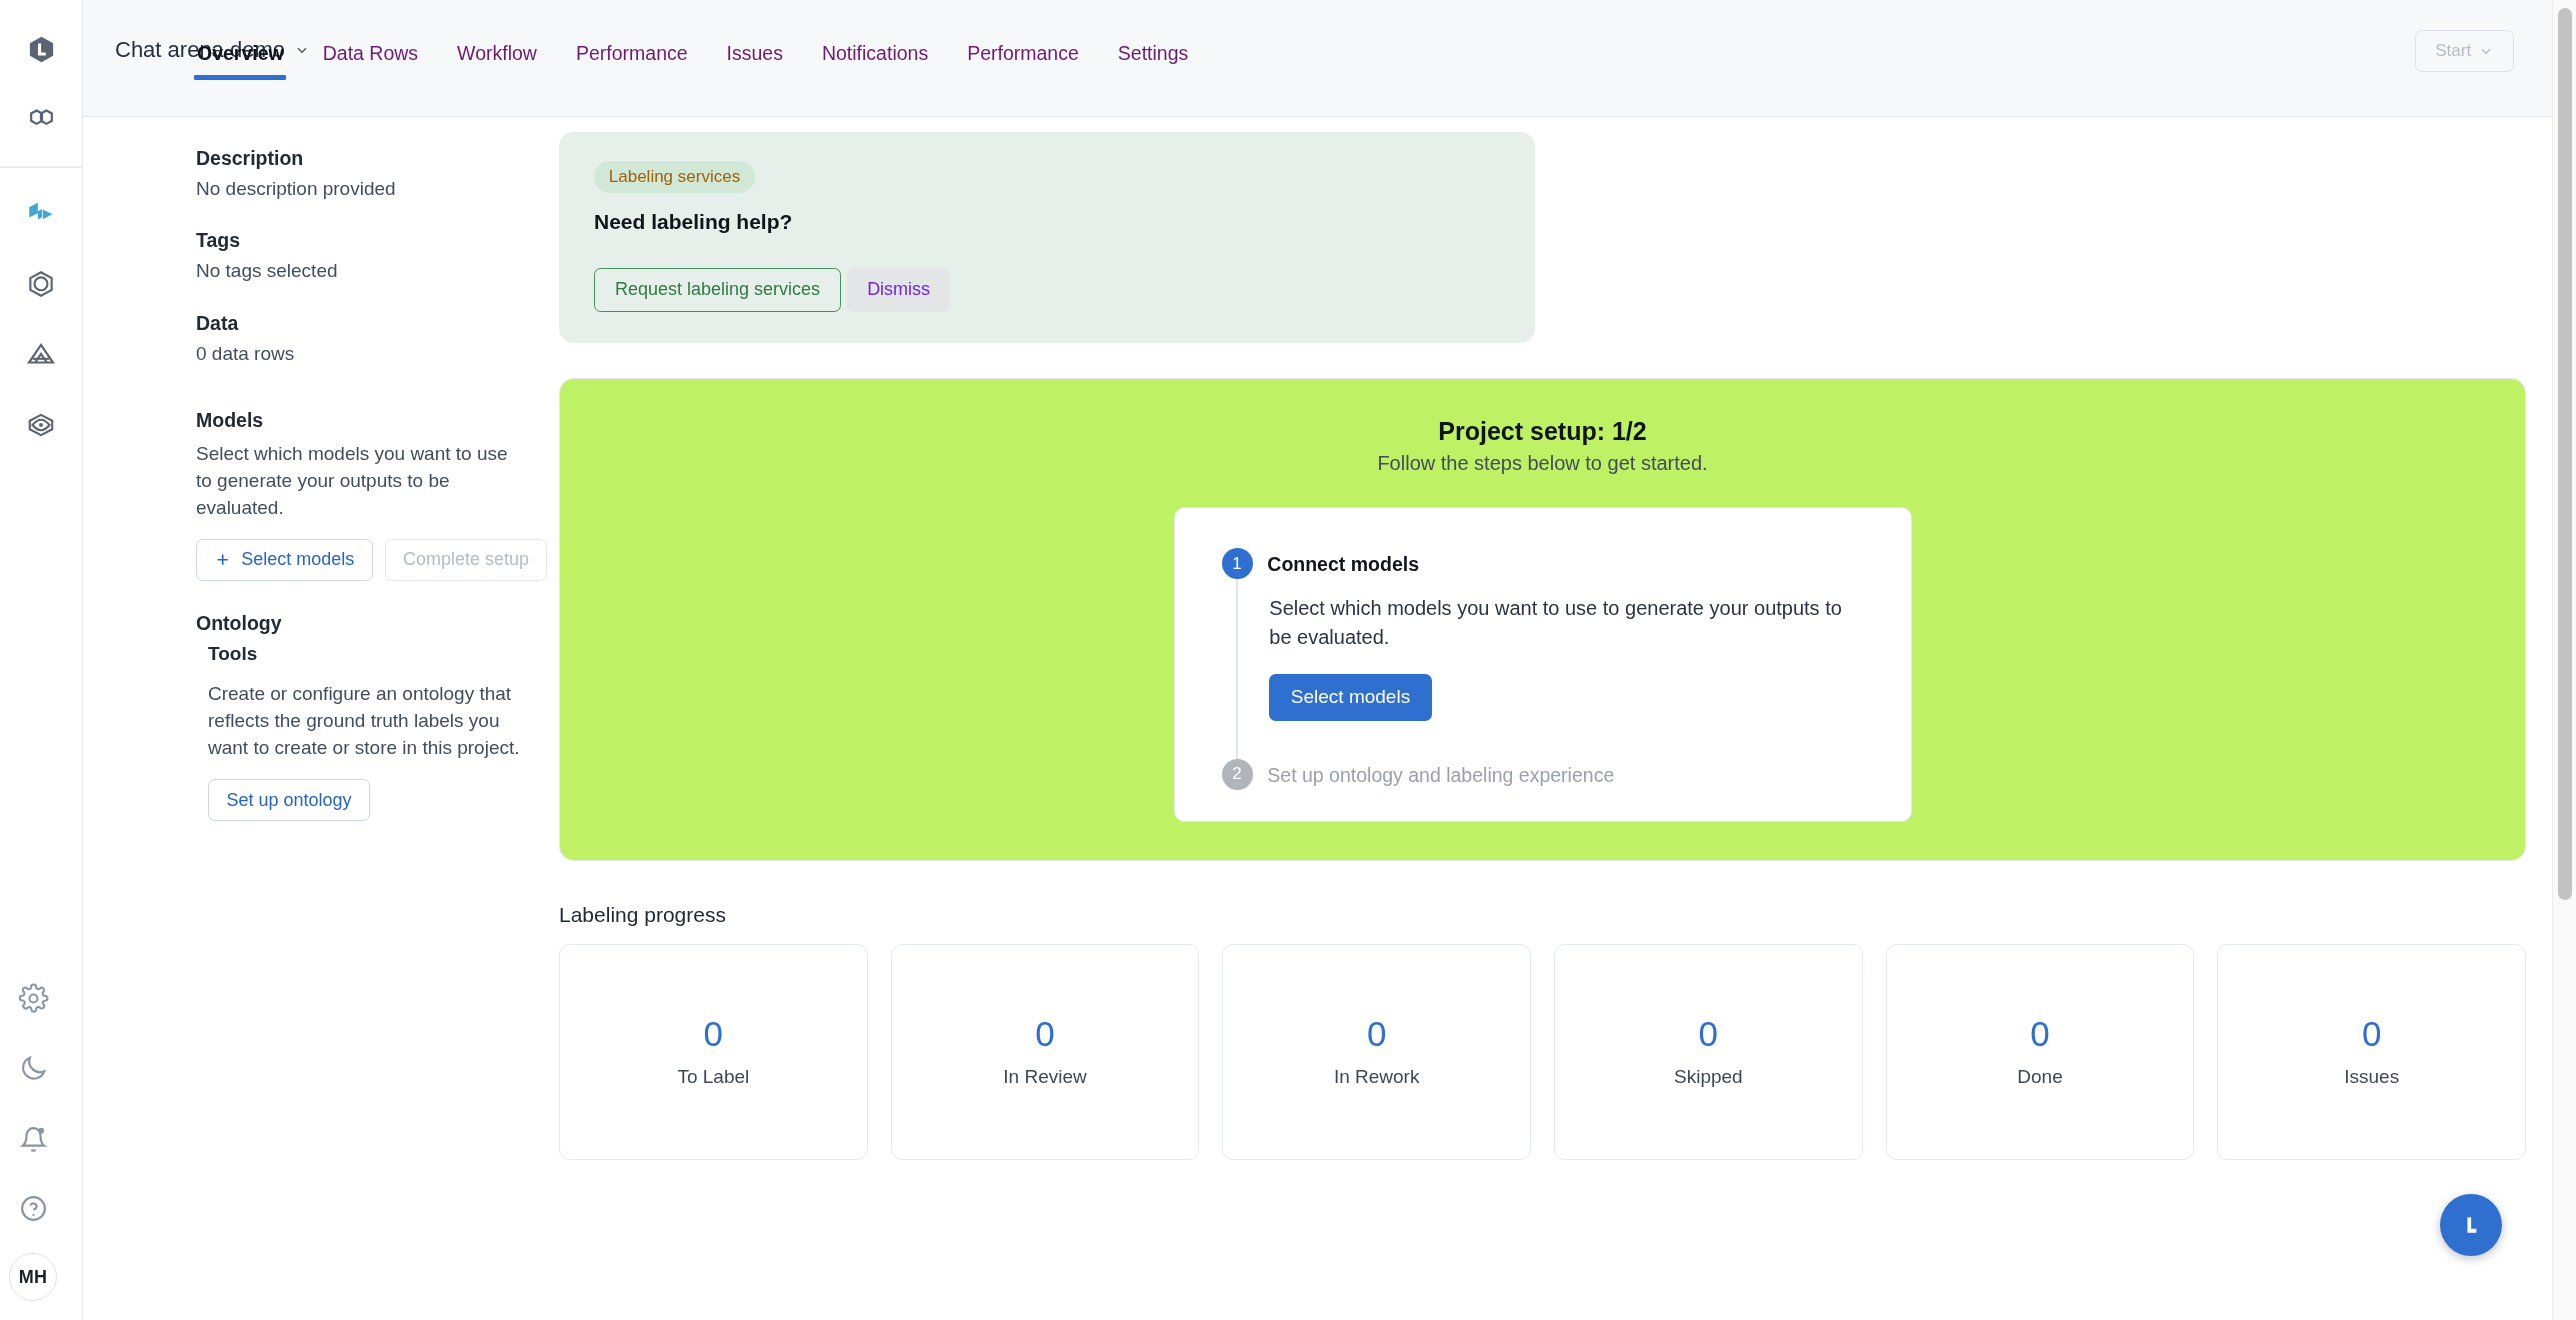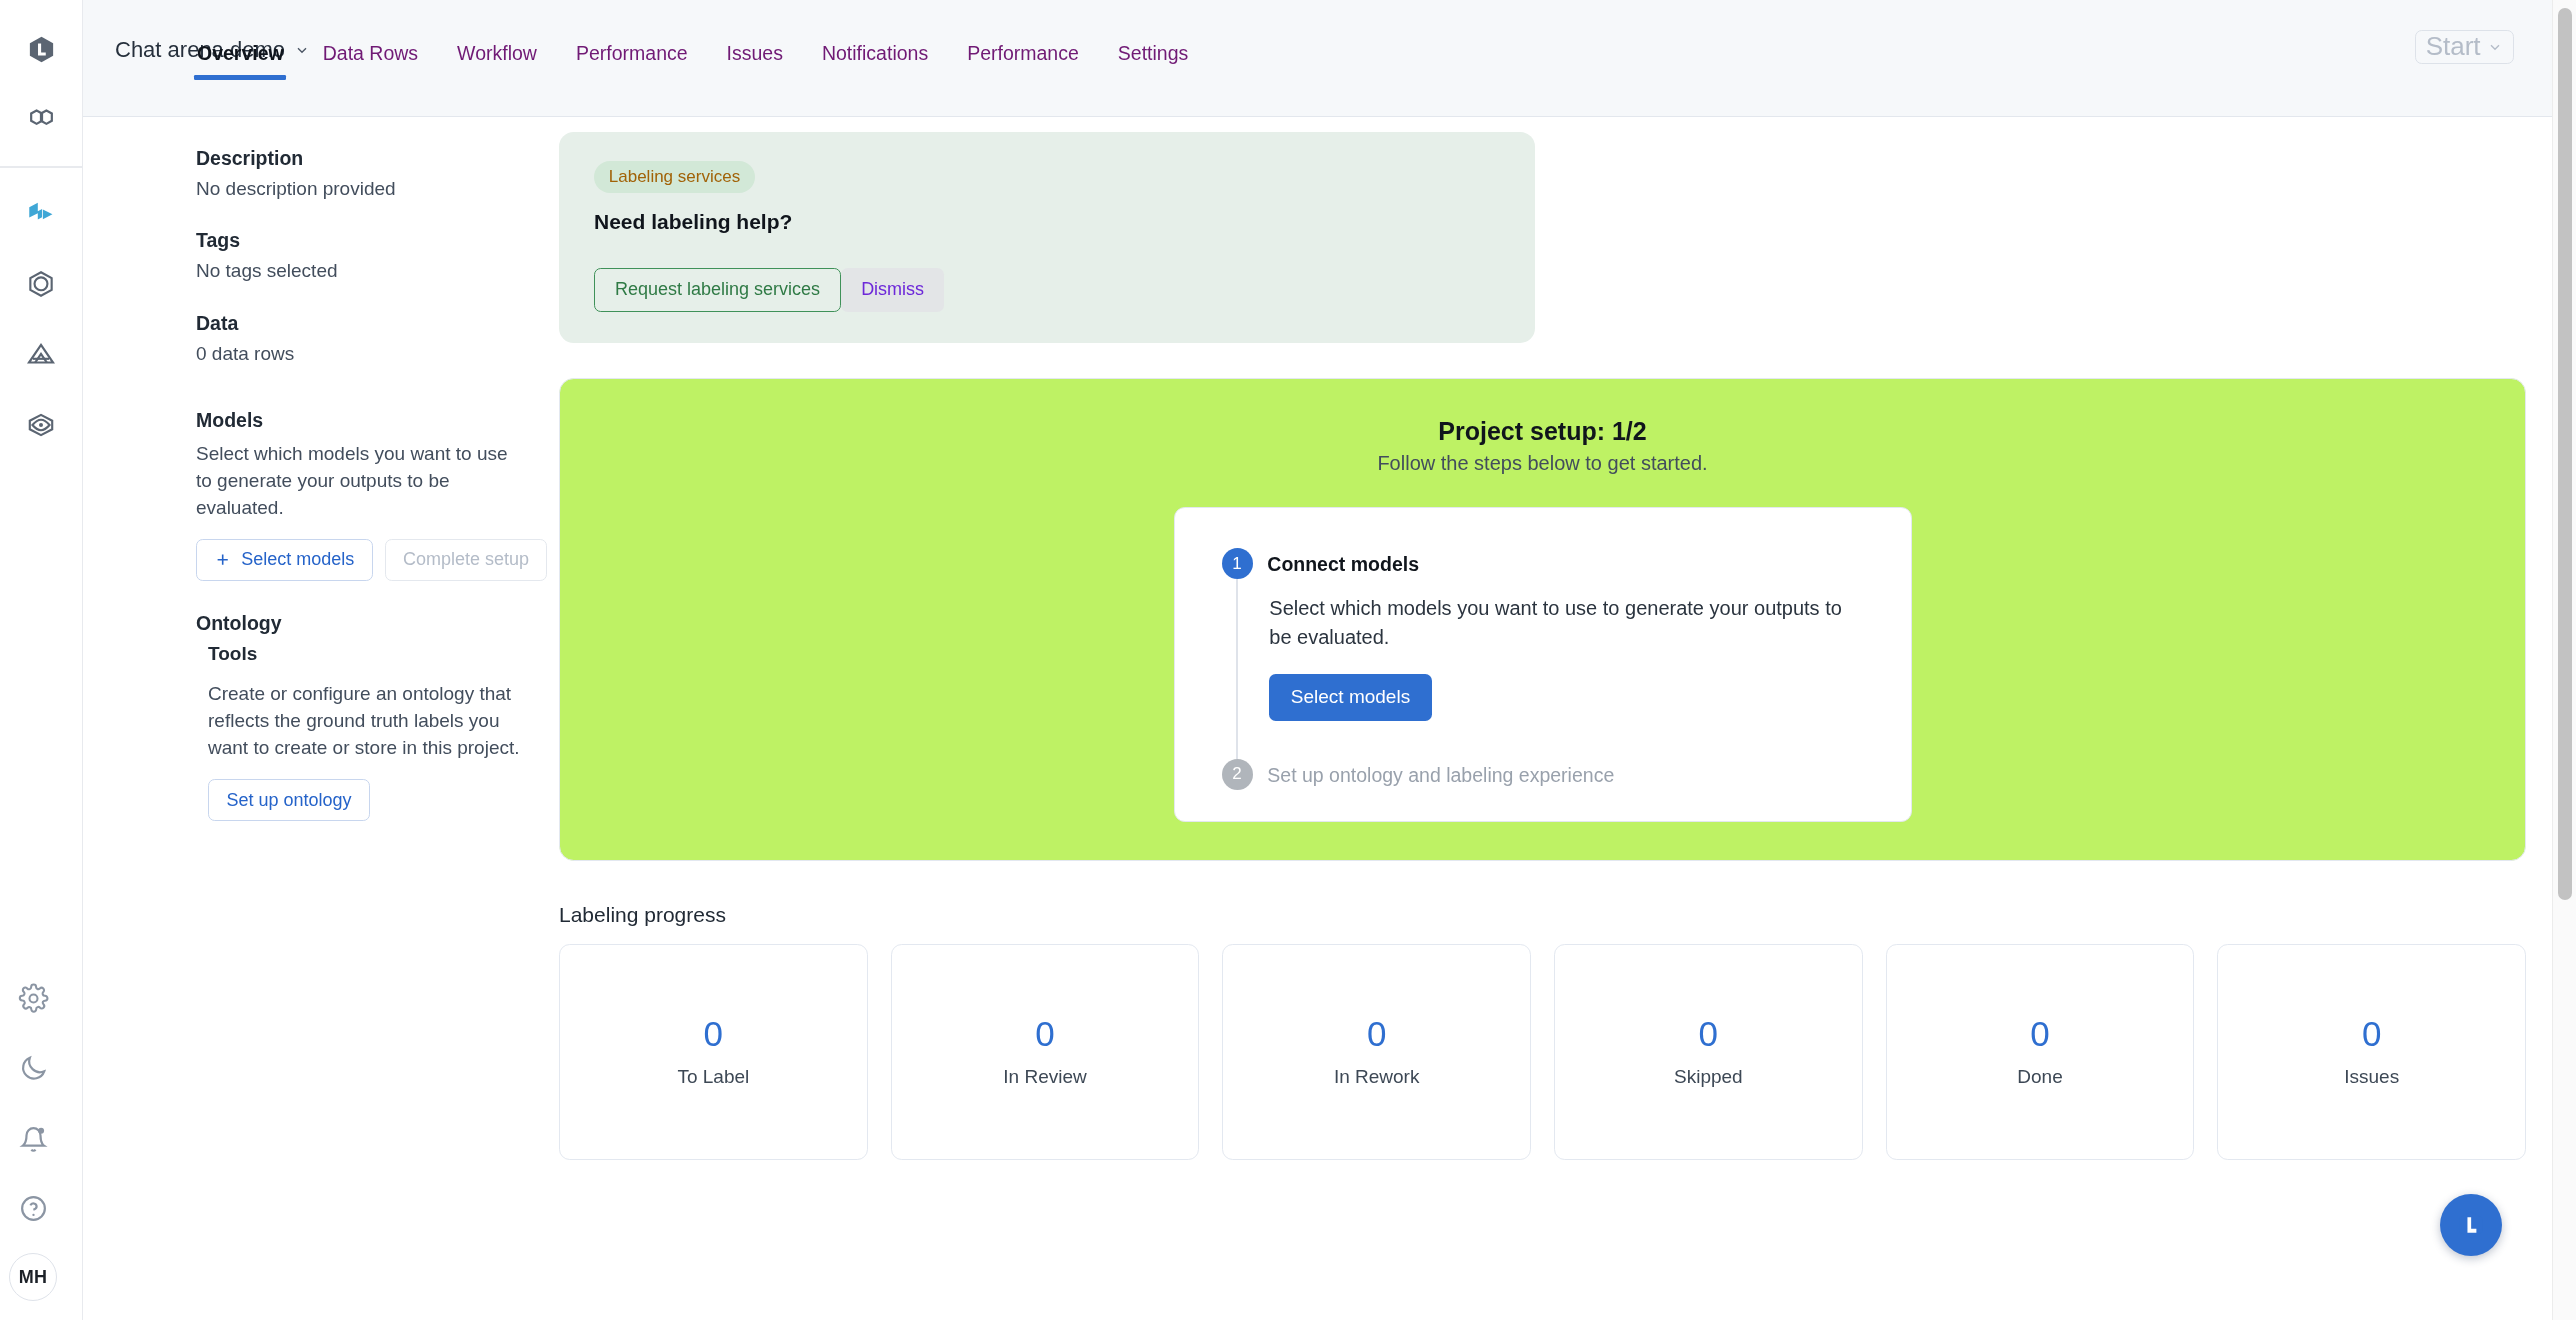--- a/index.html
+++ b/index.html
@@ -47,23 +47,23 @@
     position:relative; flex:0 0 117px;
   }
   .proj-title {
     position:absolute; left:32px; top:37px;
     display:flex; align-items:center; gap:9.4px; cursor:pointer;
   }
   .proj-title .t { font-size:22px; color:#26303c; }
   .chev { width:16px; height:16px; display:block; }
   .start-btn {
     position:absolute; right:62px; top:29.5px;
-    width:99px; height:34px; border:1.3px solid #dde2e9; border-radius:6.7px;
+    width:99px; height:42px; border:1.3px solid #dde2e9; border-radius:6.7px;
     background:#f6f8fa; display:flex; align-items:center; justify-content:center; gap:6.7px;
-    color:#b4bcc8; font-size:26px; cursor:pointer;
+    color:#b4bcc8; font-size:17px; cursor:pointer;
   }
   .tabs { position:absolute; left:114px; bottom:0; display:flex; align-items:flex-start; height:74px; }
   .tab {
     font-size:19.5px; color:#701a75; padding:0 0 13.4px 0; margin-right:39px;
     position:relative; cursor:pointer; white-space:nowrap;
   }
   .tab.active { color:#10151c; font-weight:600; }
   .tab.active::after {
     content:""; position:absolute; left:-2.7px; right:-2.7px; bottom:-2px;
     height:5.4px; background:#2f6fd0; border-radius:1.3px;
@@ -99,21 +99,21 @@
   .banner {
     background:#e6efe9; border-radius:14.8px;
     padding:29.5px 35px 31px 35px; width:976px; margin-bottom:35px;
   }
   .pill {
     display:inline-block; background:#d2e8d7; color:#a16207;
     font-size:17px; border-radius:670px; padding:5.4px 14.8px 6px 14.8px;
   }
   .banner-h { font-size:21px; font-weight:bold; color:#10151c; margin:17px 0 14.8px 0; }
   .banner-p { font-size:18px; color:#3d4855; line-height:1.48; max-width:885px; }
-  .banner-btns { display:flex; gap:0; margin-top:34px; }
+  .banner-btns { display:flex; gap:6px; margin-top:34px; }
   .btn-green {
     border:1.3px solid #3f9159; background:transparent; color:#2f7a45;
     font-size:18px; border-radius:6.7px; height:44px; padding:0 20px;
     display:flex; align-items:center; cursor:pointer; white-space:nowrap;
   }
   .btn-dismiss {
     border:none; background:#e3e5e7; color:#6d28d9;
     font-size:18px; border-radius:6.7px; height:44px; padding:0 20px;
     display:flex; align-items:center; cursor:pointer;
   }

